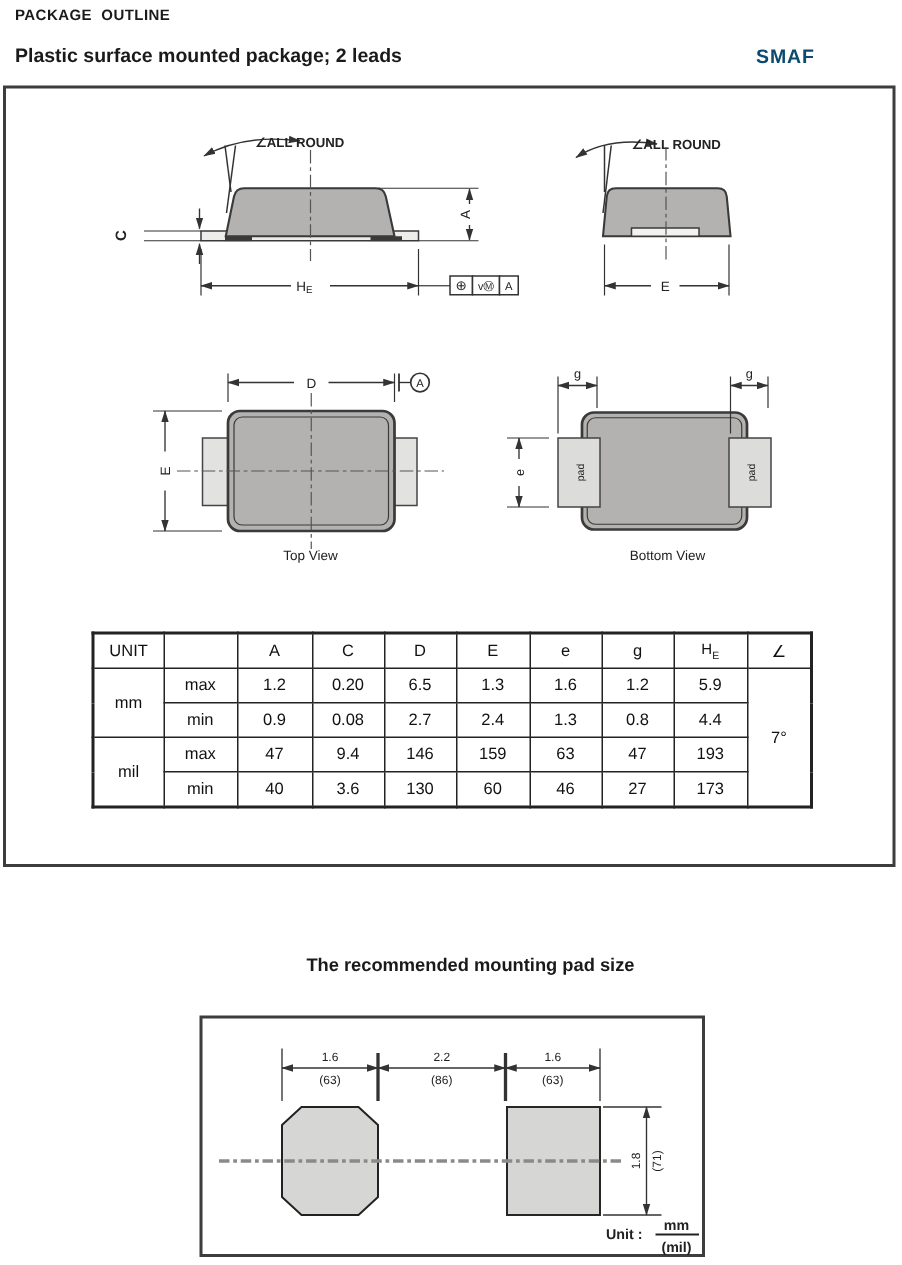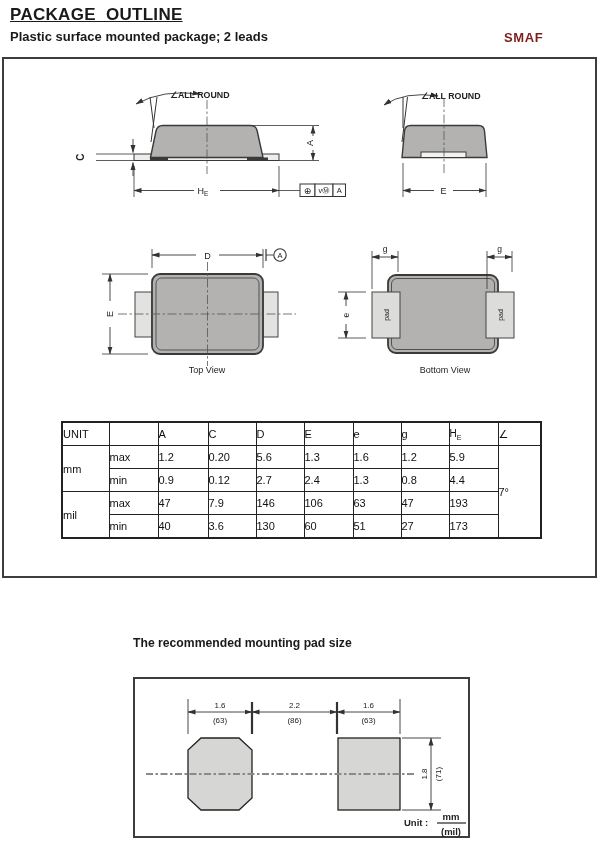--- a/index.html
+++ b/index.html
@@ -1,45 +1,45 @@
 <!DOCTYPE html>
 <html><head>
 <meta charset="utf-8">
 <style>
   html,body { margin:0; padding:0; background:#fff; }
   .page {
     position:relative; width:601px; height:843px; background:#ffffff;
     font-family:"Liberation Sans","DejaVu Sans",sans-serif; color:#1a1a1a; overflow:hidden;
   }
   .abs { position:absolute; }
-  .doc-title { font-size:17px; font-weight:bold; letter-spacing:0.3px; white-space:pre;text-decoration:underline; }
+  .doc-title { font-size:10px; font-weight:bold; letter-spacing:0.3px; white-space:pre; }
   .doc-subtitle { font-size:13px; font-weight:bold; white-space:pre; }
   .pkg-name { font-size:13px; font-weight:bold; letter-spacing:0.6px; }
   .frame-box { border:2px solid #3d3d3d; box-sizing:border-box; background:transparent; }
-  .section-title { font-size:12.2px; font-weight:bold; text-align:left; }
+  .section-title { font-size:12.2px; font-weight:bold; text-align:right; }
   svg text { font-family:"Liberation Sans","DejaVu Sans",sans-serif; fill:#222; }
   .dim-table {
     border-collapse:collapse; table-layout:fixed; font-size:11px; color:#111;
     border:2px solid #222; background:#fff;
   }
   .dim-table td {
-    border:1px solid #222; vertical-align:middle;
+    border:1px solid #222; text-align:center; vertical-align:middle;
     height:22px; padding:0; overflow:hidden;
   }
   .dim-table sub { font-size:7px; }
   .he-head { font-size:10px; }
 </style>
 </head>
 <body>
 
 <div class="page">
 
   <div class="abs doc-title" style="left:10px; top:5px;">PACKAGE  OUTLINE</div>
   <div class="abs doc-subtitle" style="left:10px; top:29px;">Plastic surface mounted package; 2 leads</div>
-  <div class="abs pkg-name" style="left:504px; top:30px; color:#7f1d1d;">SMAF</div>
+  <div class="abs pkg-name" style="left:504px; top:30px; color:#0c4a6e;">SMAF</div>
 
   <div class="abs frame-box" style="left:2px; top:57px; width:595px; height:521px;"></div>
 
   <div class="abs section-title" style="left:133px; top:636px; width:290px;">The recommended mounting pad size</div>
   <div class="abs frame-box" style="left:133px; top:677px; width:337px; height:161px; border-width:2px;"></div>
 
   <svg class="abs" style="left:0; top:0;" width="601" height="843" viewBox="0 0 601 843">
     <defs>
       <marker id="arr" viewBox="0 0 8 6" markerWidth="8" markerHeight="6" refX="7.5" refY="3" orient="auto-start-reverse" markerUnits="userSpaceOnUse">
         <path d="M0,0.5 L8,3 L0,5.5 Z" fill="#333"></path>
@@ -214,54 +214,54 @@
       <td>e</td>
       <td>g</td>
       <td><span class="he-head">H</span><sub>E</sub></td>
       <td>∠</td>
     </tr>
     <tr>
       <td rowspan="2">mm</td>
       <td>max</td>
       <td>1.2</td>
       <td>0.20</td>
-      <td>5.6</td>
+      <td>6.5</td>
       <td>1.3</td>
       <td>1.6</td>
       <td>1.2</td>
       <td>5.9</td>
       <td rowspan="4">7°</td>
     </tr>
     <tr>
       <td>min</td>
       <td>0.9</td>
-      <td>0.12</td>
+      <td>0.08</td>
       <td>2.7</td>
       <td>2.4</td>
       <td>1.3</td>
       <td>0.8</td>
       <td>4.4</td>
     </tr>
     <tr>
       <td rowspan="2">mil</td>
       <td>max</td>
       <td>47</td>
-      <td>7.9</td>
+      <td>9.4</td>
       <td>146</td>
-      <td>106</td>
+      <td>159</td>
       <td>63</td>
       <td>47</td>
       <td>193</td>
     </tr>
     <tr>
       <td>min</td>
       <td>40</td>
       <td>3.6</td>
       <td>130</td>
       <td>60</td>
-      <td>51</td>
+      <td>46</td>
       <td>27</td>
       <td>173</td>
     </tr>
   </tbody>
     </table>
 
 </div>
 
 </body></html>

